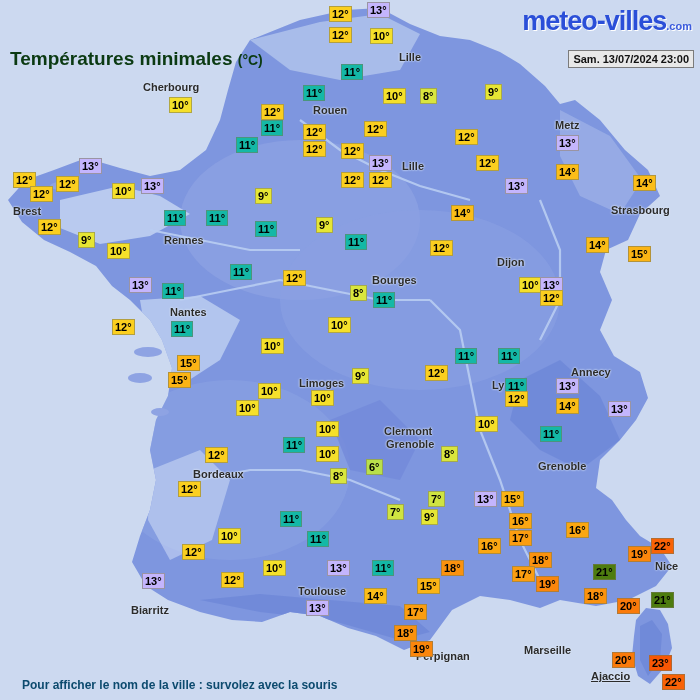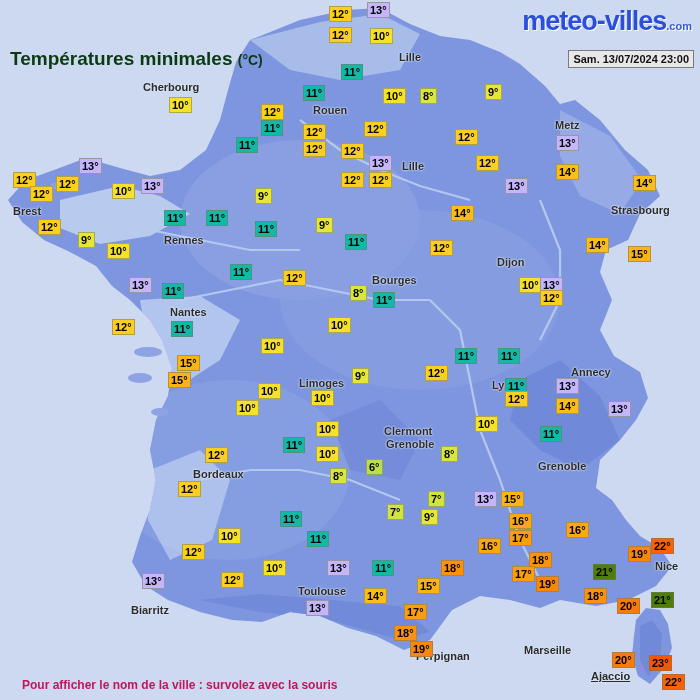--- a/index.html
+++ b/index.html
@@ -31,21 +31,21 @@
   
   #date-box{
     position:absolute;right:6px;top:50px;
     background:#e8e8e8;border:1px solid #7b7b7b;
     font-size:11px;font-weight:bold;color:#111;
     padding:2px 4px;white-space:nowrap;
   }
   
   #footer-note{
     position:absolute;left:22px;bottom:8px;
-    font-size:12px;font-weight:bold;color:#be185d;
+    font-size:12px;font-weight:bold;color:#0c4a6e;
   }
   
   .city-label{
     position:absolute;font-size:11px;font-weight:bold;color:#2b2b2b;
     white-space:nowrap;text-shadow:0 0 2px #dfe9f8,0 0 2px #dfe9f8;
   }
   
   .temp{
     position:absolute;font-size:11px;font-weight:bold;color:#000;
     padding:1px 2px 1px 2px;line-height:12px;

